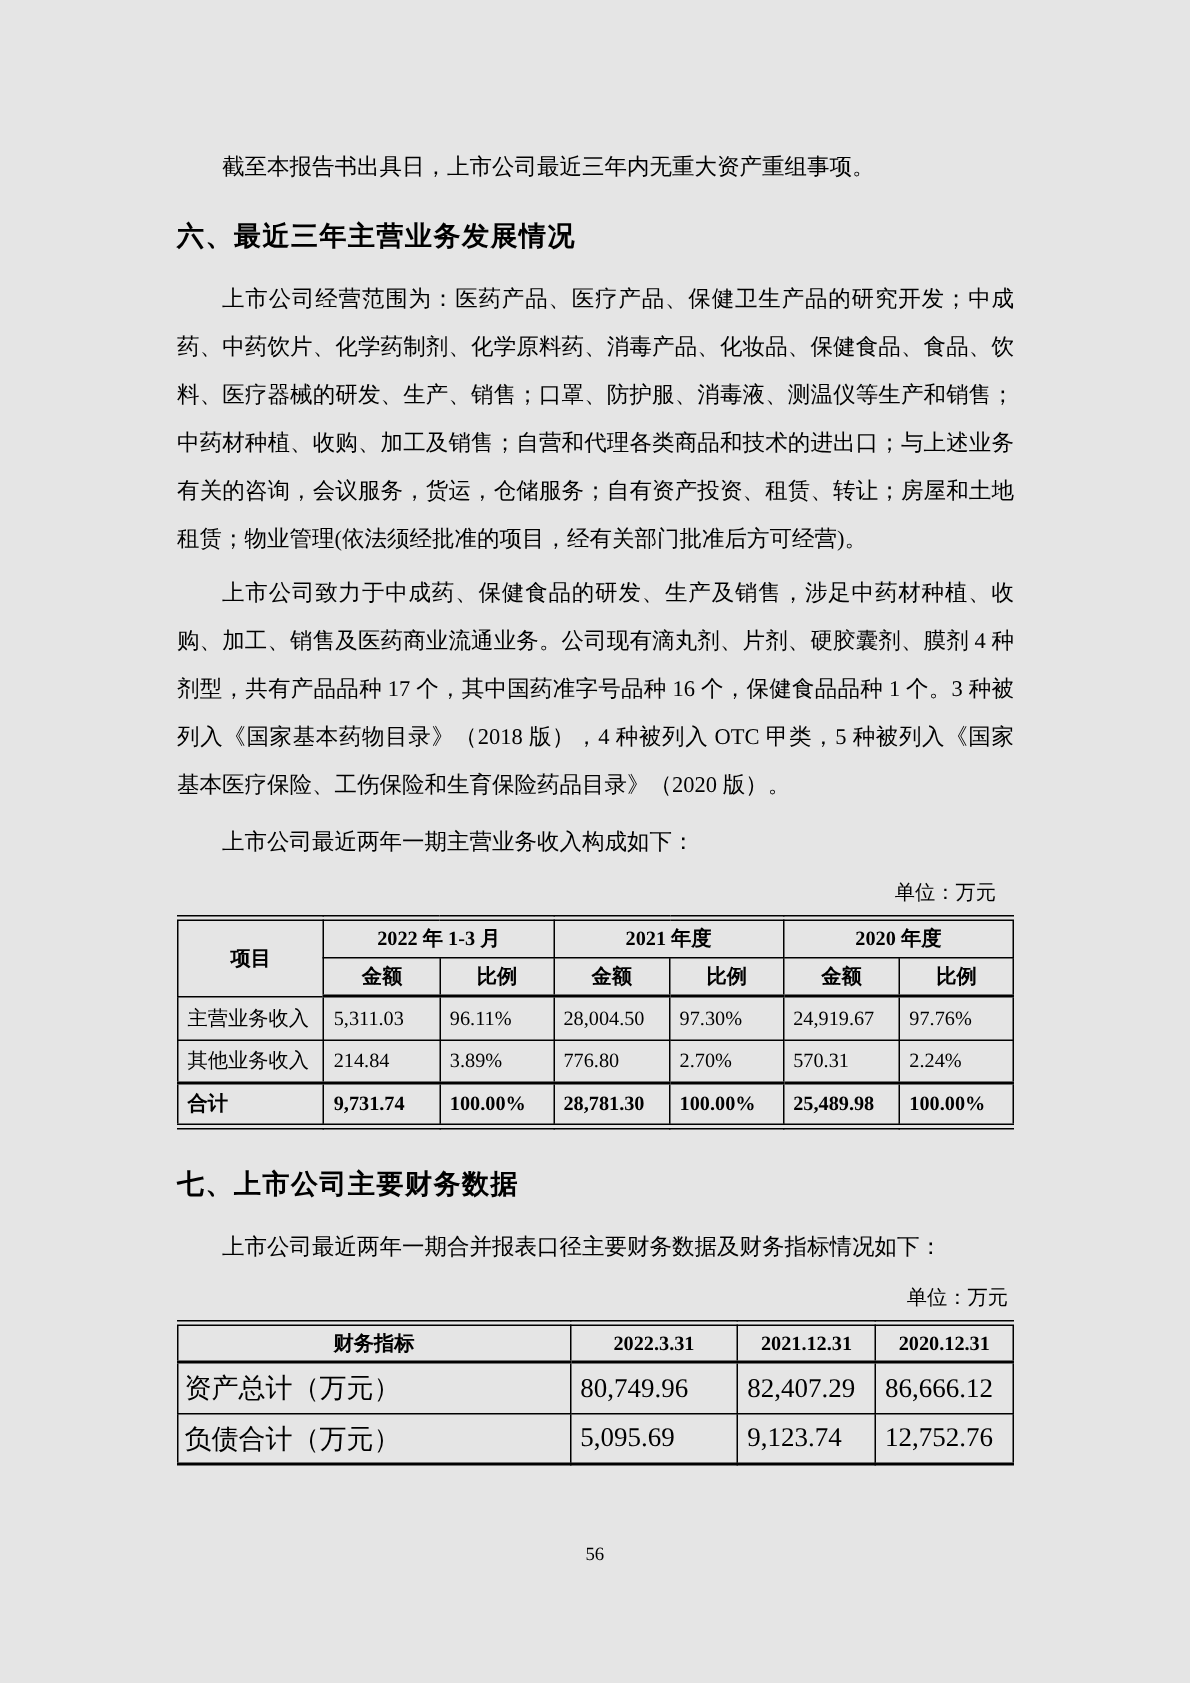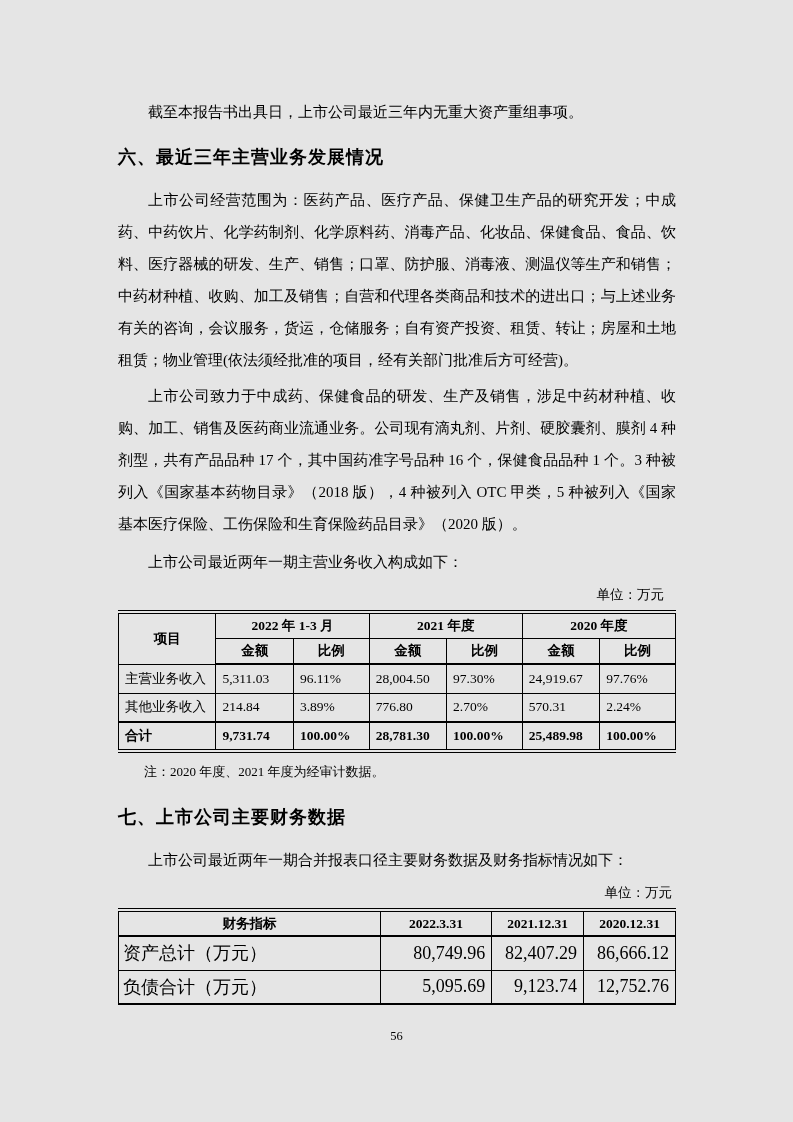--- a/index.html
+++ b/index.html
@@ -58,21 +58,21 @@
   .t1 tr.data td{height:29px;}
   .note-line{
     font-size:13px;
     margin:10px 0 0 0;
     text-indent:2em;
   }
   .t2{border-top:4px double #000;border-bottom:2px solid #000;}
   .t2 th{border-bottom:2px solid #000;height:26px;}
   .t2 td{height:34px;font-size:18px;}
   .t2 td.row-label{text-align:left;padding-left:4px;}
-  .t2 td.num{text-align:right;}
+  .t2 td.num{text-align:left;}
   .page-number{
     position:absolute;
     bottom:78px;left:0;right:0;
     text-align:center;
     font-size:12.5px;
   }
 </style>
 </head>
 <body>
 
@@ -136,21 +136,20 @@
         <td class="num">9,731.74</td>
         <td class="num">100.00%</td>
         <td class="num">28,781.30</td>
         <td class="num">100.00%</td>
         <td class="num">25,489.98</td>
         <td class="num">100.00%</td>
       </tr>
     </tbody>
   </table>
 
-  <p class="note-line">注：2020 年度、2021 年度为经审计数据。</p>
 
   <h2 class="sec-heading" style="margin-top:24px">七、上市公司主要财务数据</h2>
 
   <p class="para">上市公司最近两年一期合并报表口径主要财务数据及财务指标情况如下：</p>
 
   <div class="unit-line" style="padding-right:4px">单位：万元</div>
 
   <table class="t2">
     <colgroup>
       <col style="width:47%">

